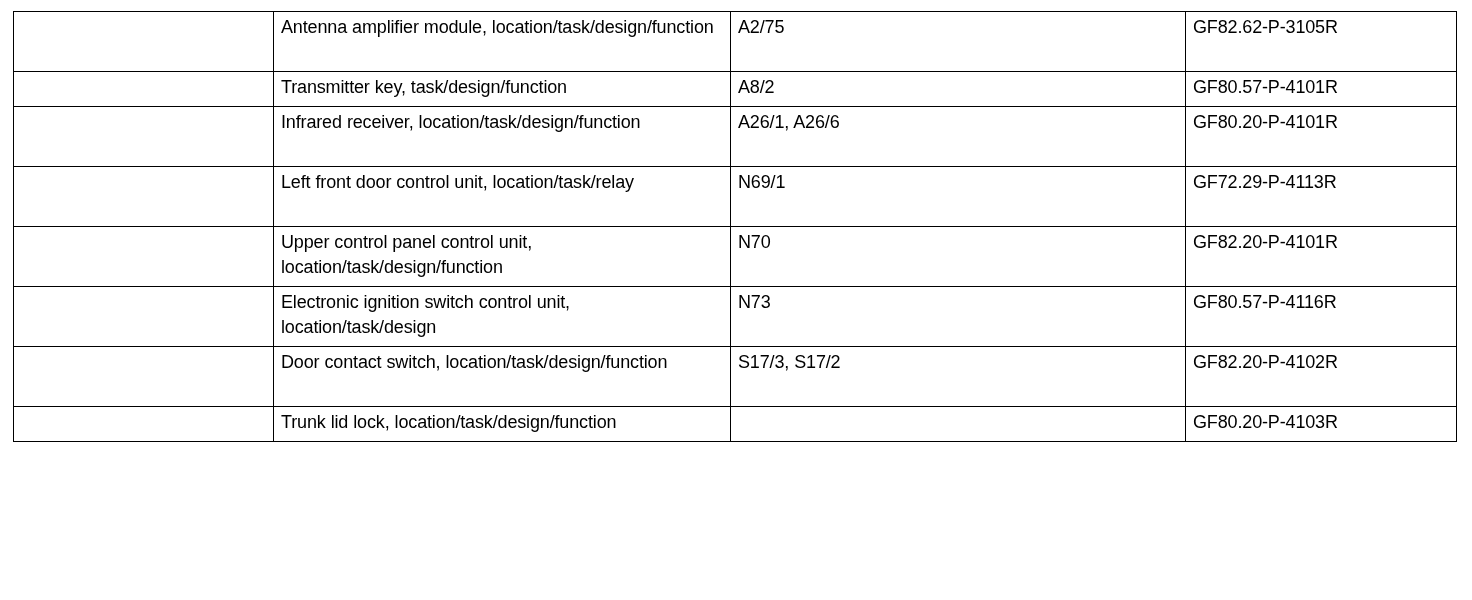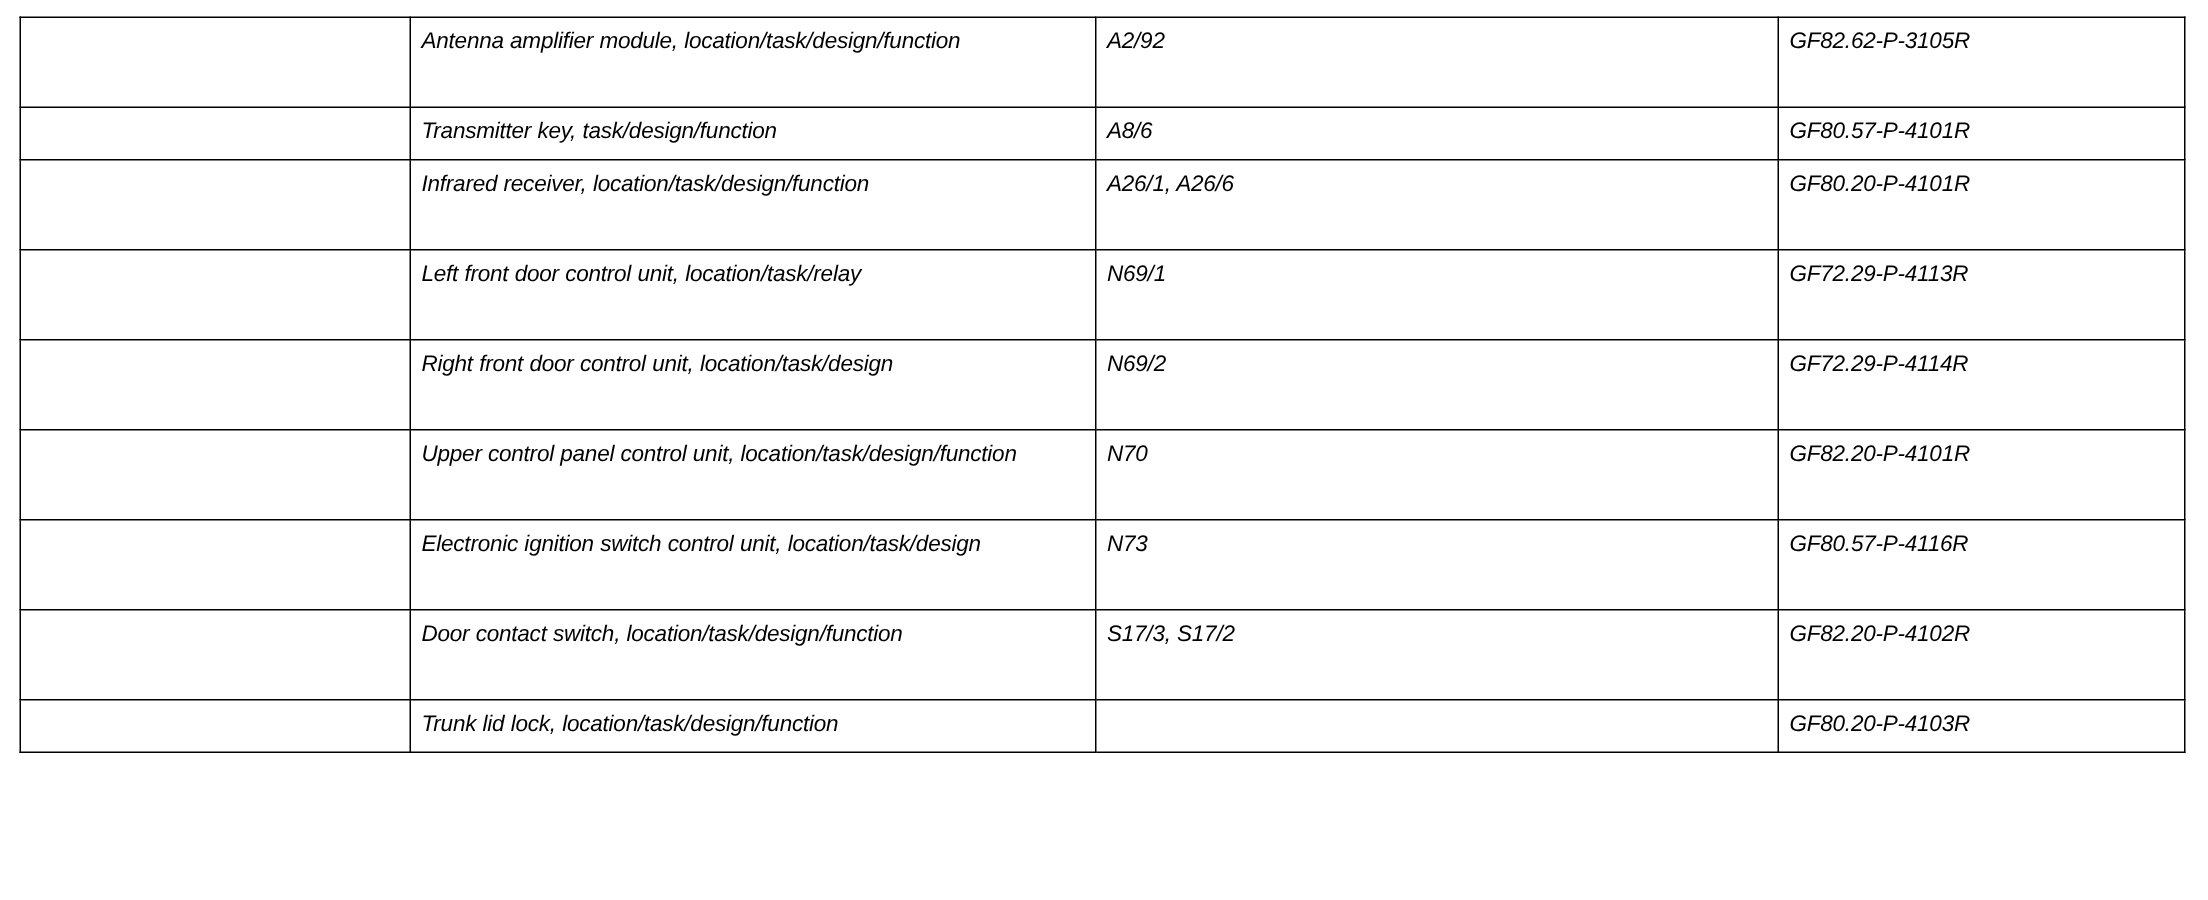--- a/index.html
+++ b/index.html
@@ -27,25 +27,24 @@
     top: 11px;
     width: 1443px;
     border-collapse: collapse;
     table-layout: fixed;
     background: #ffffff;
   }
   table.ref-table td {
     border: 1.5px solid #000000;
     padding: 3px 7px 5px 7px;
     vertical-align: top;
-    font-size: 15px;
+    font-size: 18px;
     line-height: 25px;
     letter-spacing: -0.15px;
     word-spacing: 0.2px;
-    font-style: italic;
   }
   col.c-blank { width: 260px; }
   col.c-desc  { width: 457px; }
   col.c-code  { width: 455px; }
   col.c-doc   { width: 271px; }
 
   td.blank-cell { padding: 0; }
   td.desc-cell  { }
   td.code-cell  { }
   td.doc-cell   { }
@@ -64,53 +63,47 @@
       <col class="c-blank">
       <col class="c-desc">
       <col class="c-code">
       <col class="c-doc">
     </colgroup>
     <tbody>
 
       <tr class="lines-2">
         <td class="blank-cell"></td>
         <td class="desc-cell">Antenna amplifier module, location/task/design/function</td>
-        <td class="code-cell">A2/92</td>
+        <td class="code-cell">A2/75</td>
         <td class="doc-cell">GF82.62-P-3105R</td>
       </tr>
 
       <tr class="lines-1">
         <td class="blank-cell"></td>
         <td class="desc-cell">Transmitter key, task/design/function</td>
-        <td class="code-cell">A8/6</td>
+        <td class="code-cell">A8/2</td>
         <td class="doc-cell">GF80.57-P-4101R</td>
       </tr>
 
       <tr class="lines-2">
         <td class="blank-cell"></td>
         <td class="desc-cell">Infrared receiver, location/task/design/function</td>
         <td class="code-cell">A26/1, A26/6</td>
         <td class="doc-cell">GF80.20-P-4101R</td>
       </tr>
 
 
 
       <tr class="lines-2">
         <td class="blank-cell"></td>
         <td class="desc-cell">Left front door control unit, location/task/relay</td>
         <td class="code-cell">N69/1</td>
         <td class="doc-cell">GF72.29-P-4113R</td>
       </tr>
 
-      <tr class="lines-2">
-        <td class="blank-cell"></td>
-        <td class="desc-cell">Right front door control unit, location/task/design</td>
-        <td class="code-cell">N69/2</td>
-        <td class="doc-cell">GF72.29-P-4114R</td>
-      </tr>
 
       <tr class="lines-2">
         <td class="blank-cell"></td>
         <td class="desc-cell">Upper control panel control unit, location/task/design/function</td>
         <td class="code-cell">N70</td>
         <td class="doc-cell">GF82.20-P-4101R</td>
       </tr>
 
       <tr class="lines-2">
         <td class="blank-cell"></td>

